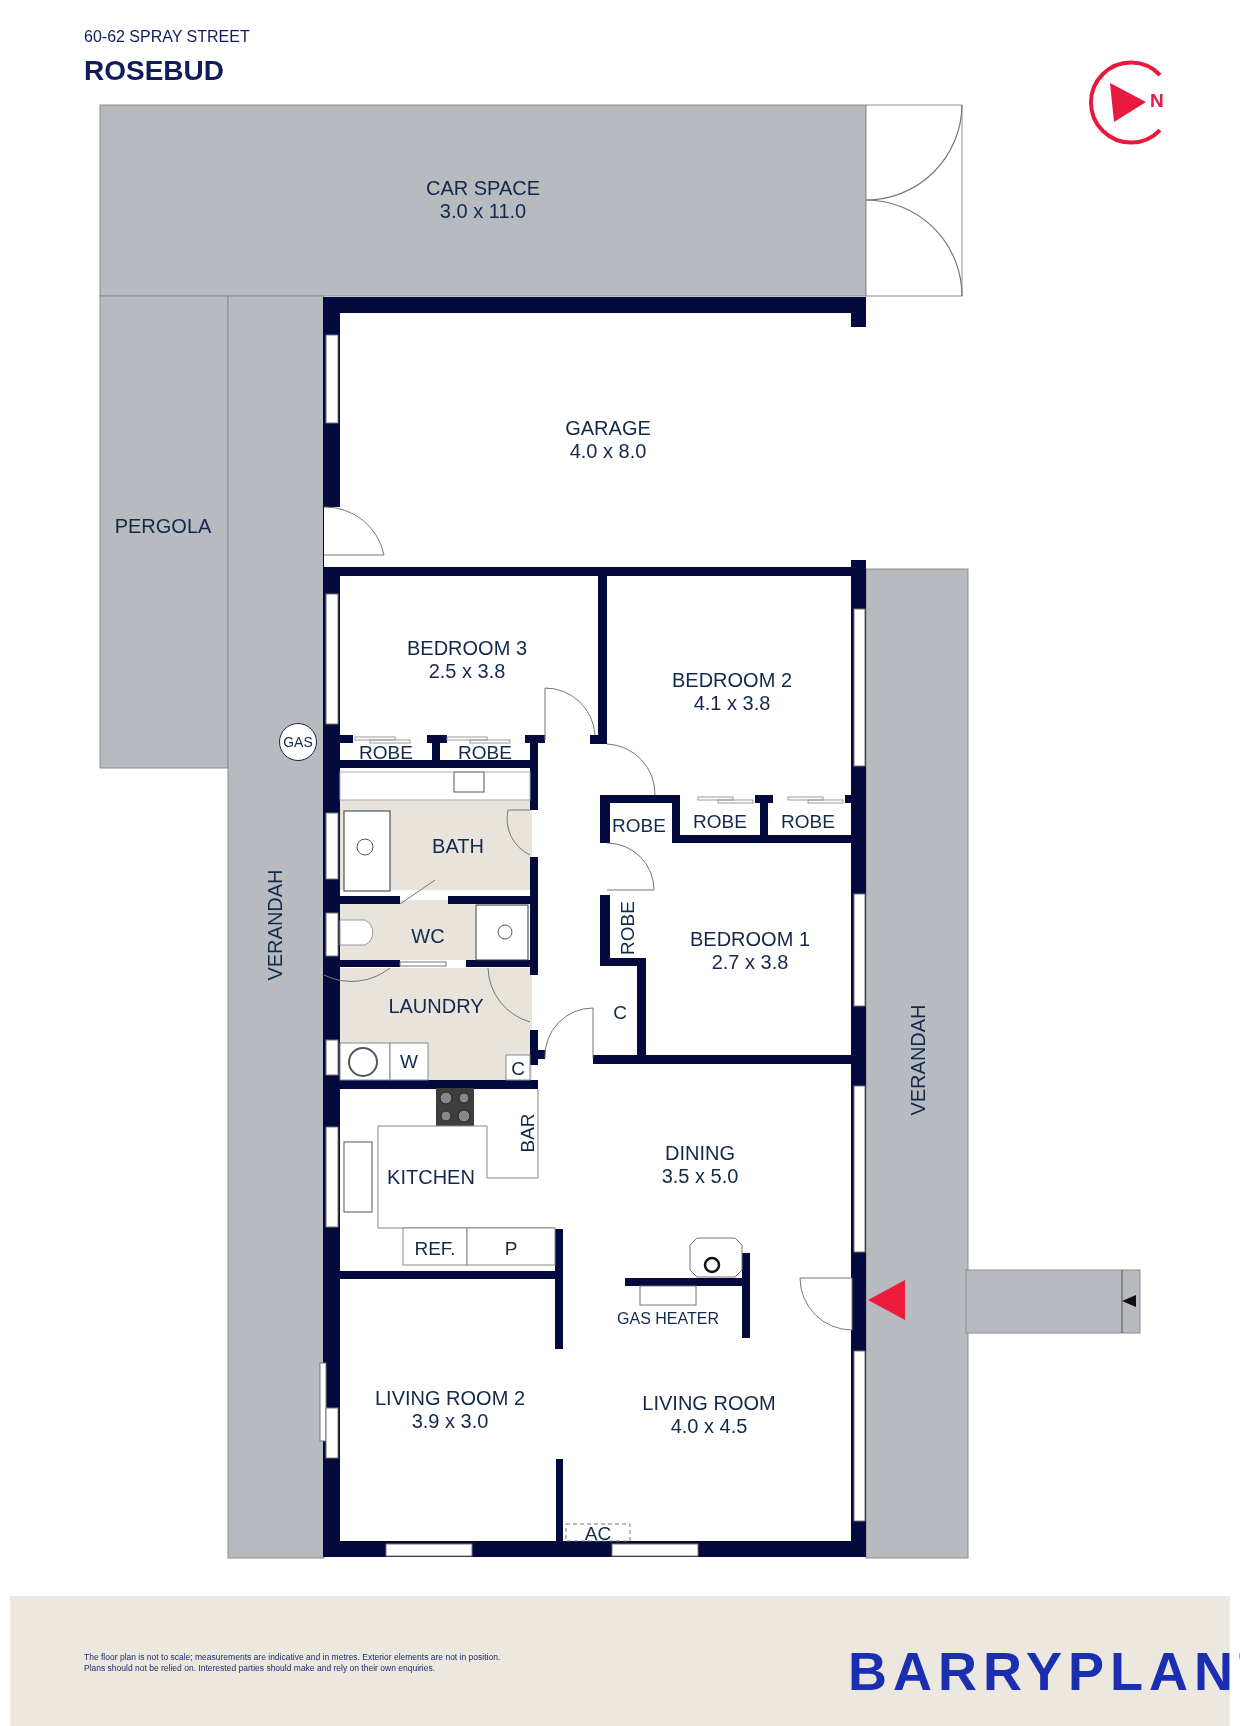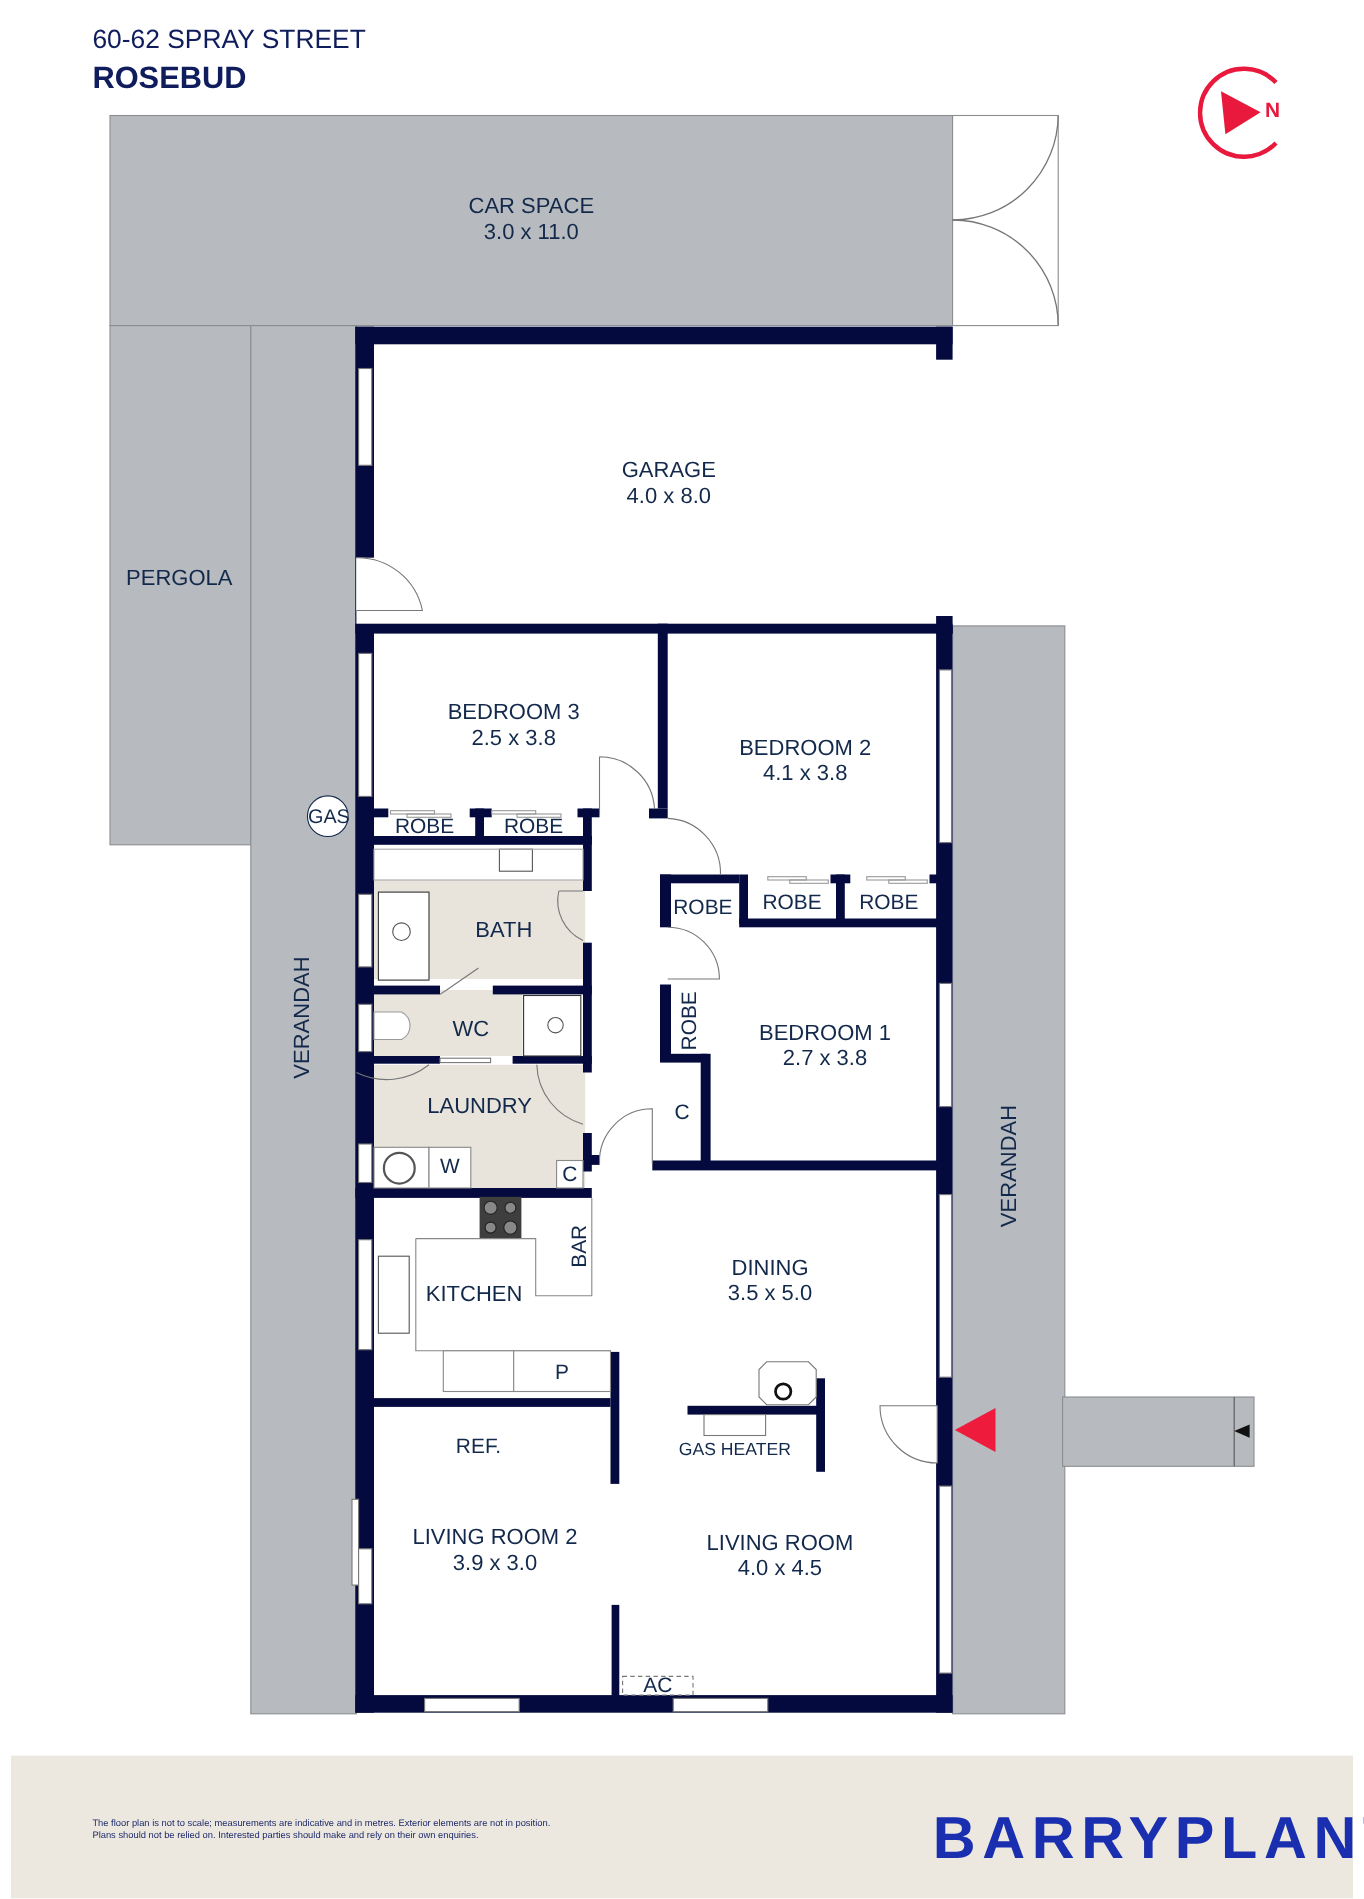--- a/index.html
+++ b/index.html
@@ -1,28 +1,28 @@
 <!DOCTYPE html>
 <html><head>
 <meta charset="utf-8">
 <style>
   html,body{margin:0;padding:0;background:#ffffff;}
   body{width:1240px;height:1726px;position:relative;overflow:hidden;font-family:"Liberation Sans",sans-serif;color:#0b1f3a;}
   .abs{position:absolute;}
-  .addr{left:84px;top:22px;font-size:24px;color:#0f1d5c;line-height:30px;}
+  .addr{left:84px;top:22px;font-size:16px;color:#0f1d5c;line-height:30px;}
   .suburb{left:84px;top:56px;font-size:28px;font-weight:bold;color:#0f1d5c;line-height:30px;}
   svg.plan{position:absolute;left:0;top:0;}
   .lbl{position:absolute;text-align:center;font-size:20px;line-height:23px;color:#13294b;white-space:nowrap;transform:translate(-50%,-50%);}
   .lbl.sm{font-size:19px;}
   .lbl.xs{font-size:16px;}
   .lbl.rot{transform:translate(-50%,-50%) rotate(-90deg);}
   .footer{left:10px;top:1596px;width:1220px;height:130px;background:#ece8df;}
   .disclaimer{left:84px;top:1652px;font-size:8.5px;line-height:11px;color:#1e2a6b;}
   .brand{left:848px;top:1640px;font-size:54px;font-weight:bold;letter-spacing:6px;color:#1a2fb0;}
-  .gas{left:279px;top:723px;width:36px;height:36px;border-radius:50%;border:1.5px solid #13294b;background:#fff;font-size:18px;line-height:36px;text-align:center;color:#13294b;}
+  .gas{left:279px;top:723px;width:36px;height:36px;border-radius:50%;border:1.5px solid #13294b;background:#fff;font-size:14px;line-height:36px;text-align:center;color:#13294b;}
 </style>
 </head>
 <body>
 
 <div class="abs addr">60-62 SPRAY STREET</div>
 <div class="abs suburb">ROSEBUD</div>
 
 <svg class="plan" width="1240" height="1726" viewBox="0 0 1240 1726">
 
   <rect x="100" y="105" width="766" height="191" fill="#b7babe" stroke="#8a8d91" stroke-width="1"></rect>
@@ -231,21 +231,21 @@
 <div class="lbl sm" style="left:386px;top:752px">ROBE</div>
 <div class="lbl sm" style="left:485px;top:752px">ROBE</div>
 <div class="lbl sm" style="left:639px;top:825px">ROBE</div>
 <div class="lbl sm" style="left:720px;top:821px">ROBE</div>
 <div class="lbl sm" style="left:808px;top:821px">ROBE</div>
 <div class="lbl sm rot" style="left:627px;top:928px">ROBE</div>
 <div class="lbl sm" style="left:620px;top:1012px">C</div>
 <div class="lbl sm" style="left:409px;top:1061px">W</div>
 <div class="lbl sm" style="left:518px;top:1068px">C</div>
 <div class="lbl sm rot" style="left:527px;top:1133px">BAR</div>
-<div class="lbl sm" style="left:435px;top:1315px">REF.</div>
+<div class="lbl sm" style="left:435px;top:1248px">REF.</div>
 <div class="lbl sm" style="left:511px;top:1248px">P</div>
 <div class="lbl xs" style="left:668px;top:1318px">GAS HEATER</div>
 <div class="lbl sm" style="left:598px;top:1533px">AC</div>
 <div class="abs gas">GAS</div>
 
 <div class="abs footer"></div>
 <div class="abs disclaimer">
   <div>The floor plan is not to scale; measurements are indicative and in metres. Exterior elements are not in position.</div>
   <div>Plans should not be relied on. Interested parties should make and rely on their own enquiries.</div>
 </div>

